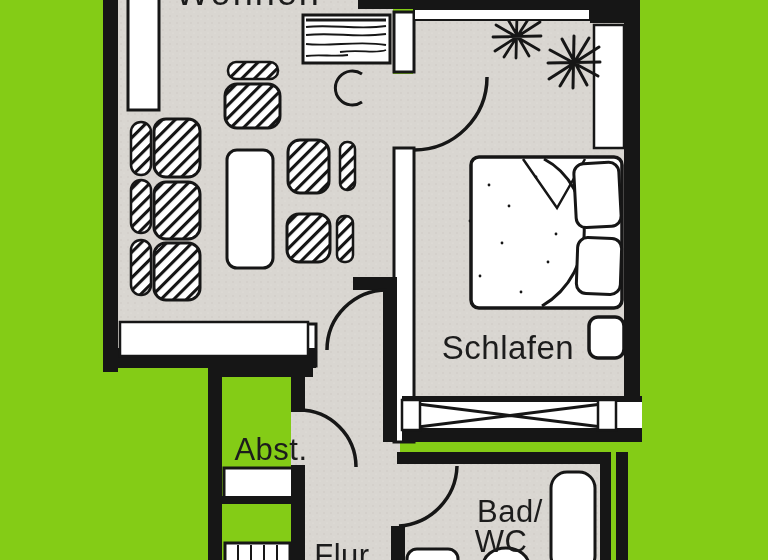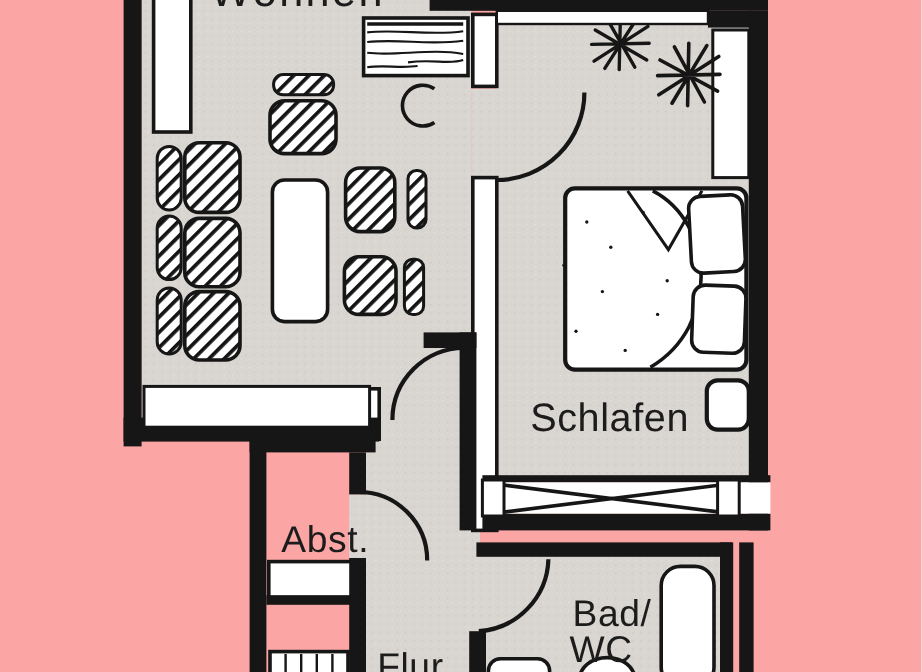--- a/index.html
+++ b/index.html
@@ -1,16 +1,16 @@
 <!DOCTYPE html>
 <html><head>
 <meta charset="utf-8">
 <style>
   html,body{margin:0;padding:0;background:#fbfaf8;}
-  #stage{position:relative;width:768px;height:560px;overflow:hidden;background:#fca5a5;}
+  #stage{position:relative;width:768px;height:560px;overflow:hidden;background:#84cc16;}
   svg{display:block;}
   text{font-family:"Liberation Sans","DejaVu Sans",sans-serif;fill:#1c1c1c;}
 </style>
 </head>
 <body>
 
 <div id="stage">
 <svg width="768" height="560" viewBox="0 0 768 560">
   <defs>
     <pattern id="floorTex" patternUnits="userSpaceOnUse" width="7" height="7">

